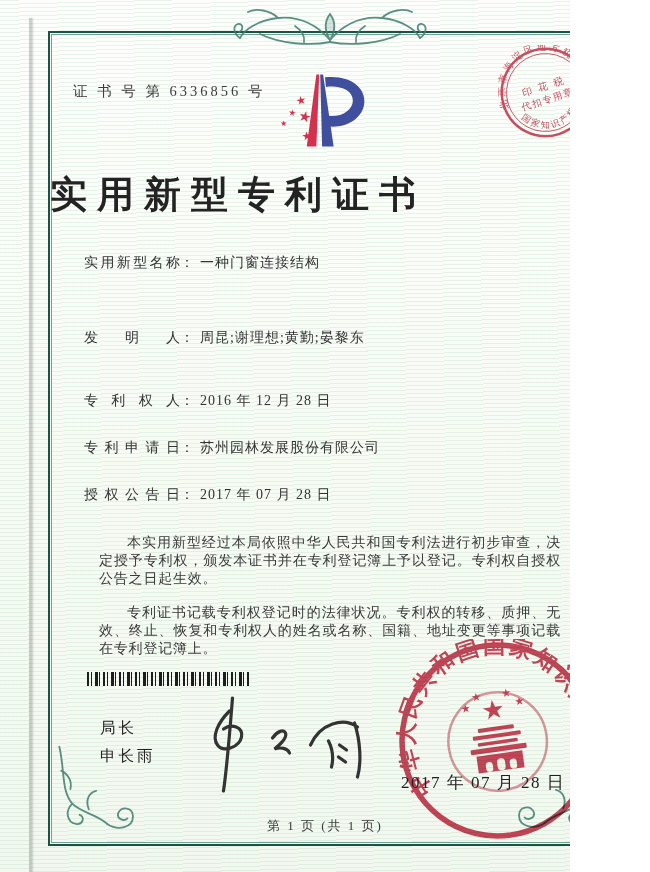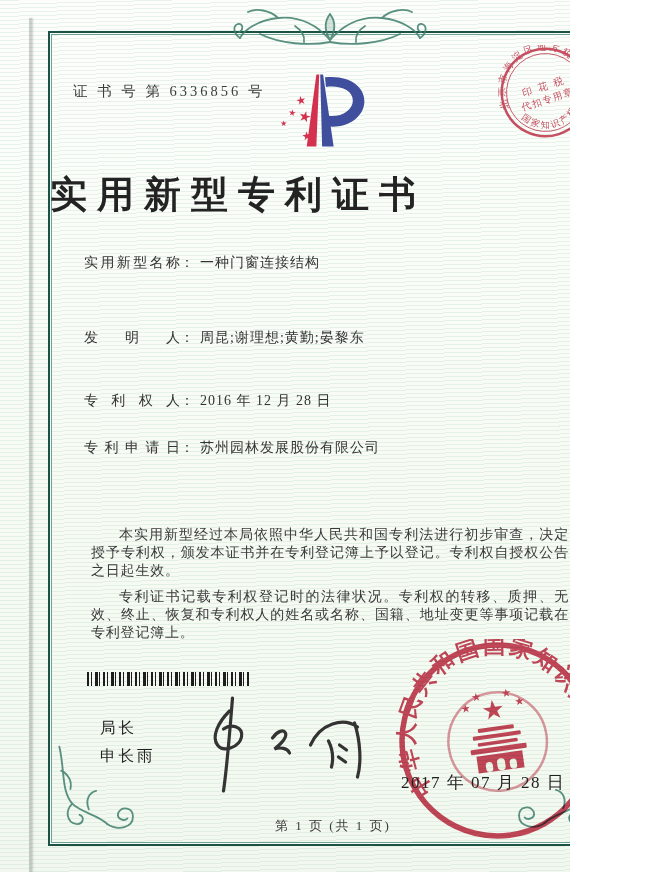--- a/index.html
+++ b/index.html
@@ -23,35 +23,35 @@
   .ornament{position:absolute;z-index:2;pointer-events:none;}
   .cert-no{position:absolute;left:73px;top:82px;z-index:3;font-size:14.5px;letter-spacing:3px;color:#3d3d3d;}
   .title{position:absolute;left:50px;top:170px;width:550px;z-index:3;text-align:left;
     font-size:37px;font-weight:bold;letter-spacing:10px;color:#232323;}
   .field{position:absolute;left:84px;z-index:3;font-size:14px;color:#333;white-space:nowrap;}
   .flabel{display:inline-block;width:96px;text-align:justify;text-align-last:justify;vertical-align:bottom;}
   .fcolon{margin:0 2px 0 0;}
   .fvalue{margin-left:4px;letter-spacing:1px;}
   .body-text{position:absolute;left:83px;top:518px;width:494px;z-index:3;
     font-size:14px;line-height:17.9px;letter-spacing:.8px;color:#3a3a3a;text-align:justify;}
-  .body-text p{margin:8px;text-indent:2em;}
+  .body-text p{margin:16px;text-indent:2em;}
   .barcode{
     position:absolute;left:87px;top:672px;width:164px;height:14px;z-index:3;
     background:repeating-linear-gradient(90deg,#1d1d1d 0 2px,transparent 2px 4px,#1d1d1d 4px 5px,
       transparent 5px 8px,#1d1d1d 8px 11px,transparent 11px 12px,#1d1d1d 12px 13px,transparent 13px 16px);
   }
   .signer{position:absolute;left:100px;z-index:3;font-size:15.5px;letter-spacing:3px;color:#222;
     font-family:"Liberation Sans","DejaVu Sans",sans-serif;}
   .signature{position:absolute;left:175px;top:693px;z-index:3;}
   .stamp{mix-blend-mode:multiply;}
   .tax-stamp{position:absolute;left:498px;top:45px;width:95px;height:95px;z-index:4;}
   .agency-seal{position:absolute;left:396px;top:639px;width:203px;height:203px;z-index:4;}
   .seal-date{position:absolute;left:401px;top:771px;z-index:5;font-size:17px;letter-spacing:1.5px;color:#1f1f1f;}
   .footer{position:absolute;left:50px;top:817px;width:550px;z-index:3;text-align:center;
-    font-size:13px;letter-spacing:2px;color:#3c3c3c;padding-left:8px;}
+    font-size:13px;letter-spacing:2px;color:#3c3c3c;}
   .logo{position:absolute;left:270px;top:62px;z-index:3;}
 </style>
 </head>
 <body>
 
 <div class="page">
   <div class="texture"></div>
   <div class="scan-shadow"></div>
   <div class="frame"></div>
 
@@ -130,20 +130,23 @@
   </div>
   <div class="field" style="top:301px;margin-top:28px;">
     <span class="flabel">发明人</span><span class="fcolon">：</span><span class="fvalue">周昆;谢理想;黄勤;晏黎东</span>
   </div>
   <div class="field" style="top:392px;">
     <span class="flabel">专利权人</span><span class="fcolon">：</span><span class="fvalue">2016 年 12 月 28 日</span>
   </div>
   <div class="field" style="top:439px;">
     <span class="flabel">专利申请日</span><span class="fcolon">：</span><span class="fvalue">苏州园林发展股份有限公司</span>
   </div>
+  <div class="field" style="top:486px;">
+    <span class="flabel">授权公告日</span><span class="fcolon">：</span><span class="fvalue">2017 年 07 月 28 日</span>
+  </div>
 
   <div class="body-text">
     <p>本实用新型经过本局依照中华人民共和国专利法进行初步审查，决定授予专利权，颁发本证书并在专利登记簿上予以登记。专利权自授权公告之日起生效。</p>
     <p>专利证书记载专利权登记时的法律状况。专利权的转移、质押、无效、终止、恢复和专利权人的姓名或名称、国籍、地址变更等事项记载在专利登记簿上。</p>
   </div>
 
   <div class="barcode"></div>
 
   <div class="signer" style="top:718px;">局长</div>
   <div class="signer" style="top:746px;">申长雨</div>

